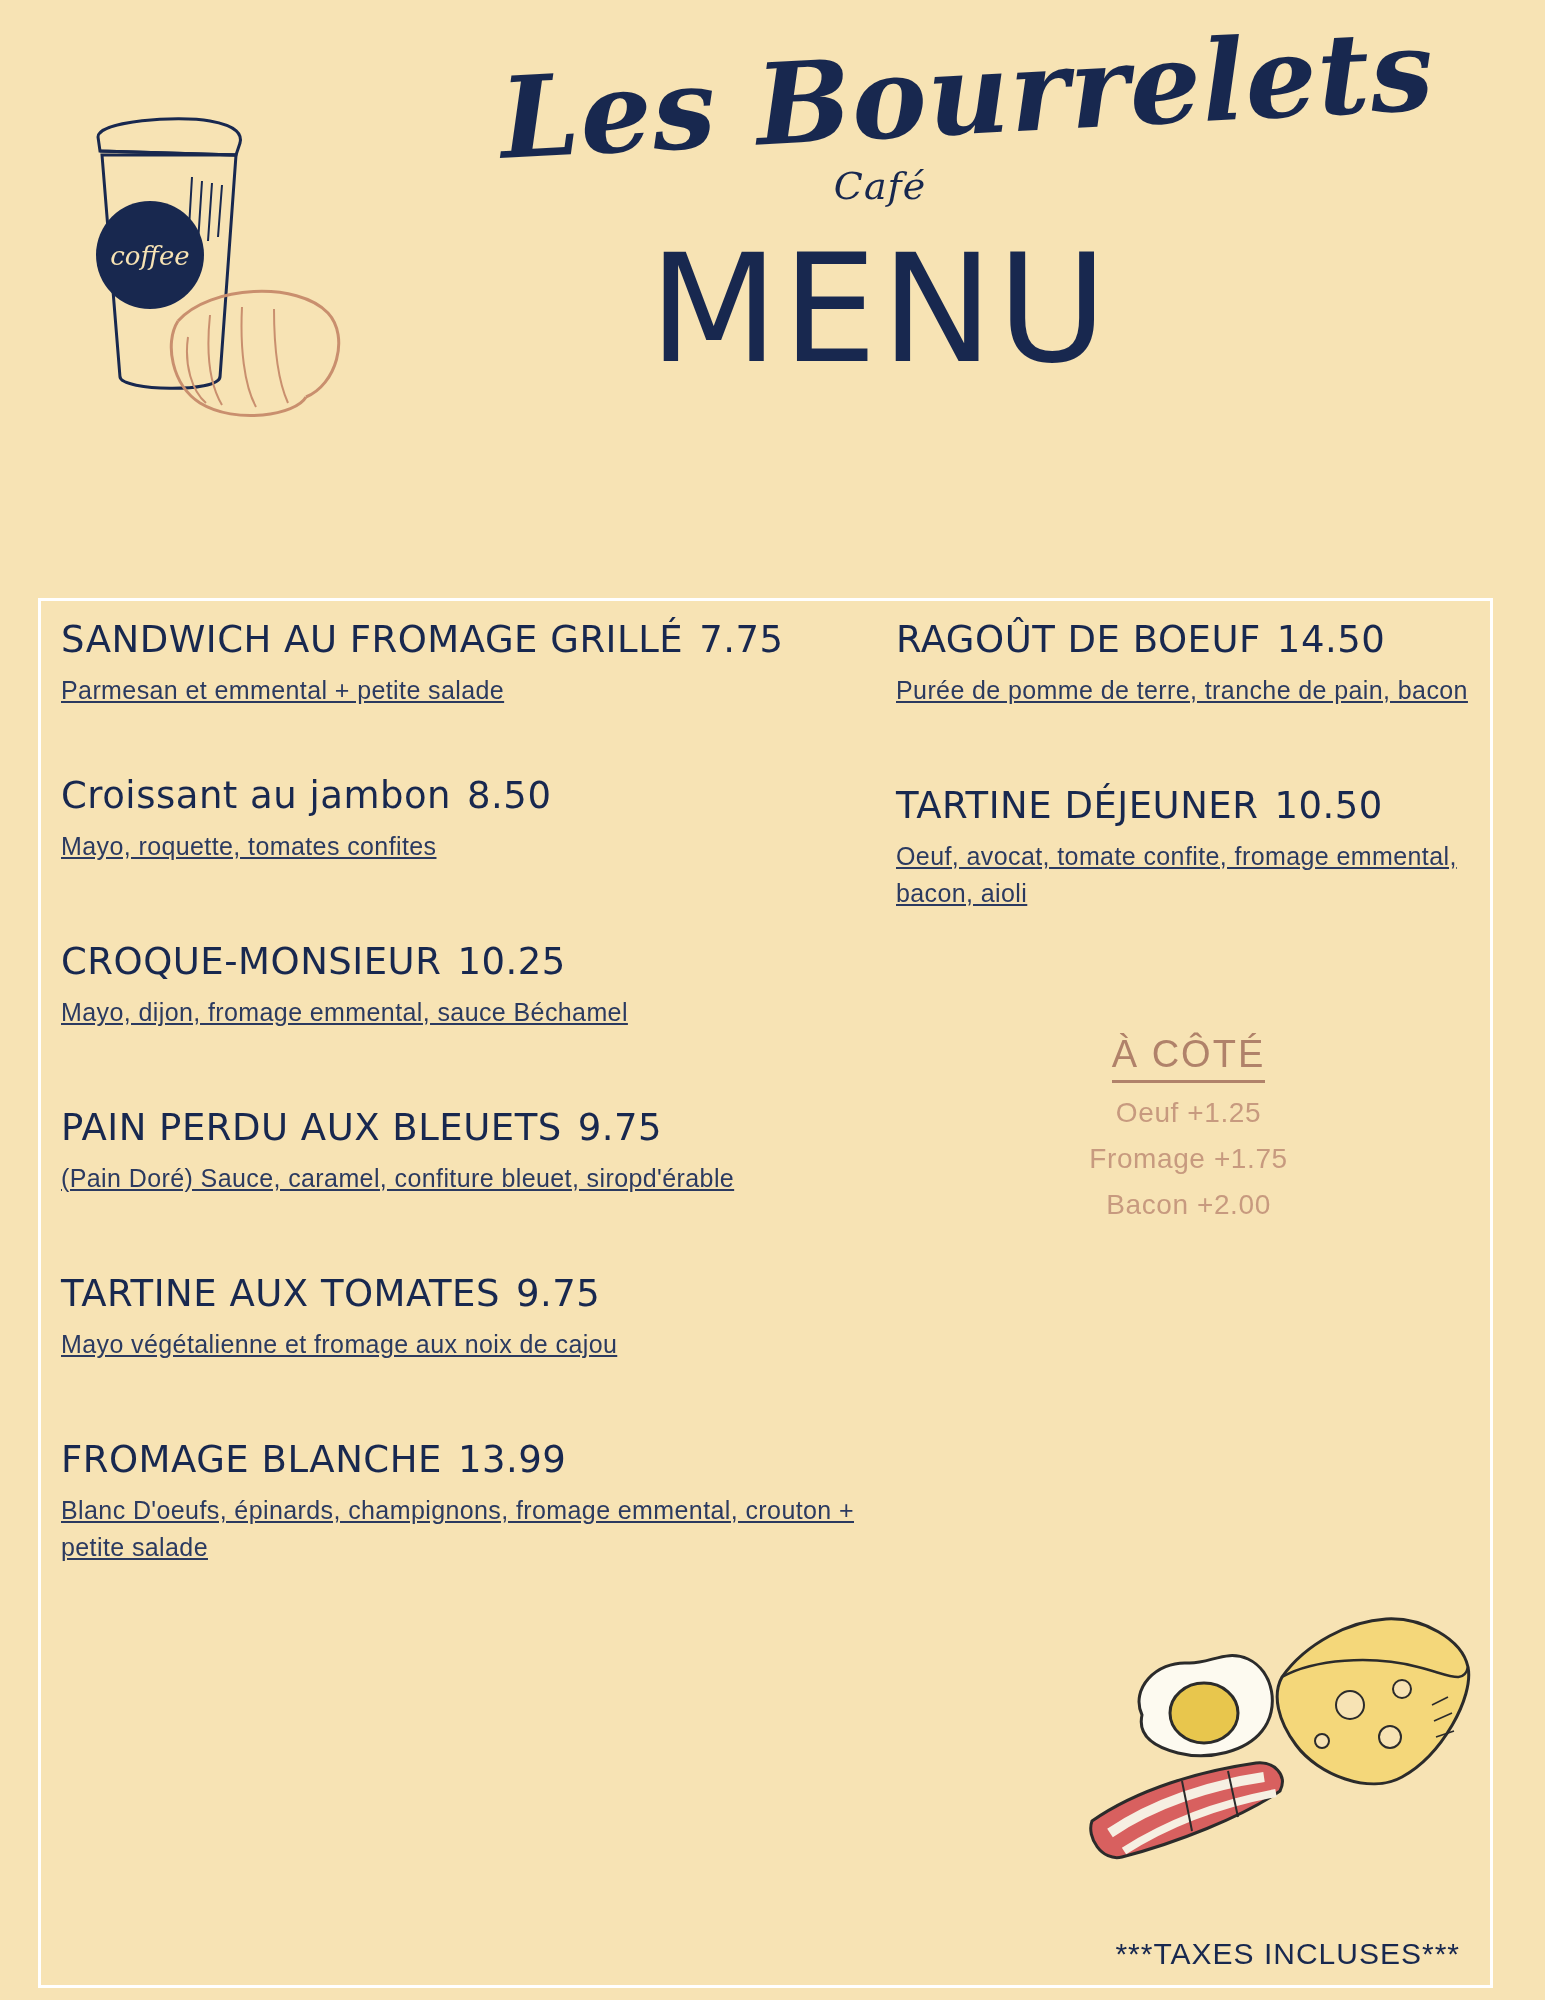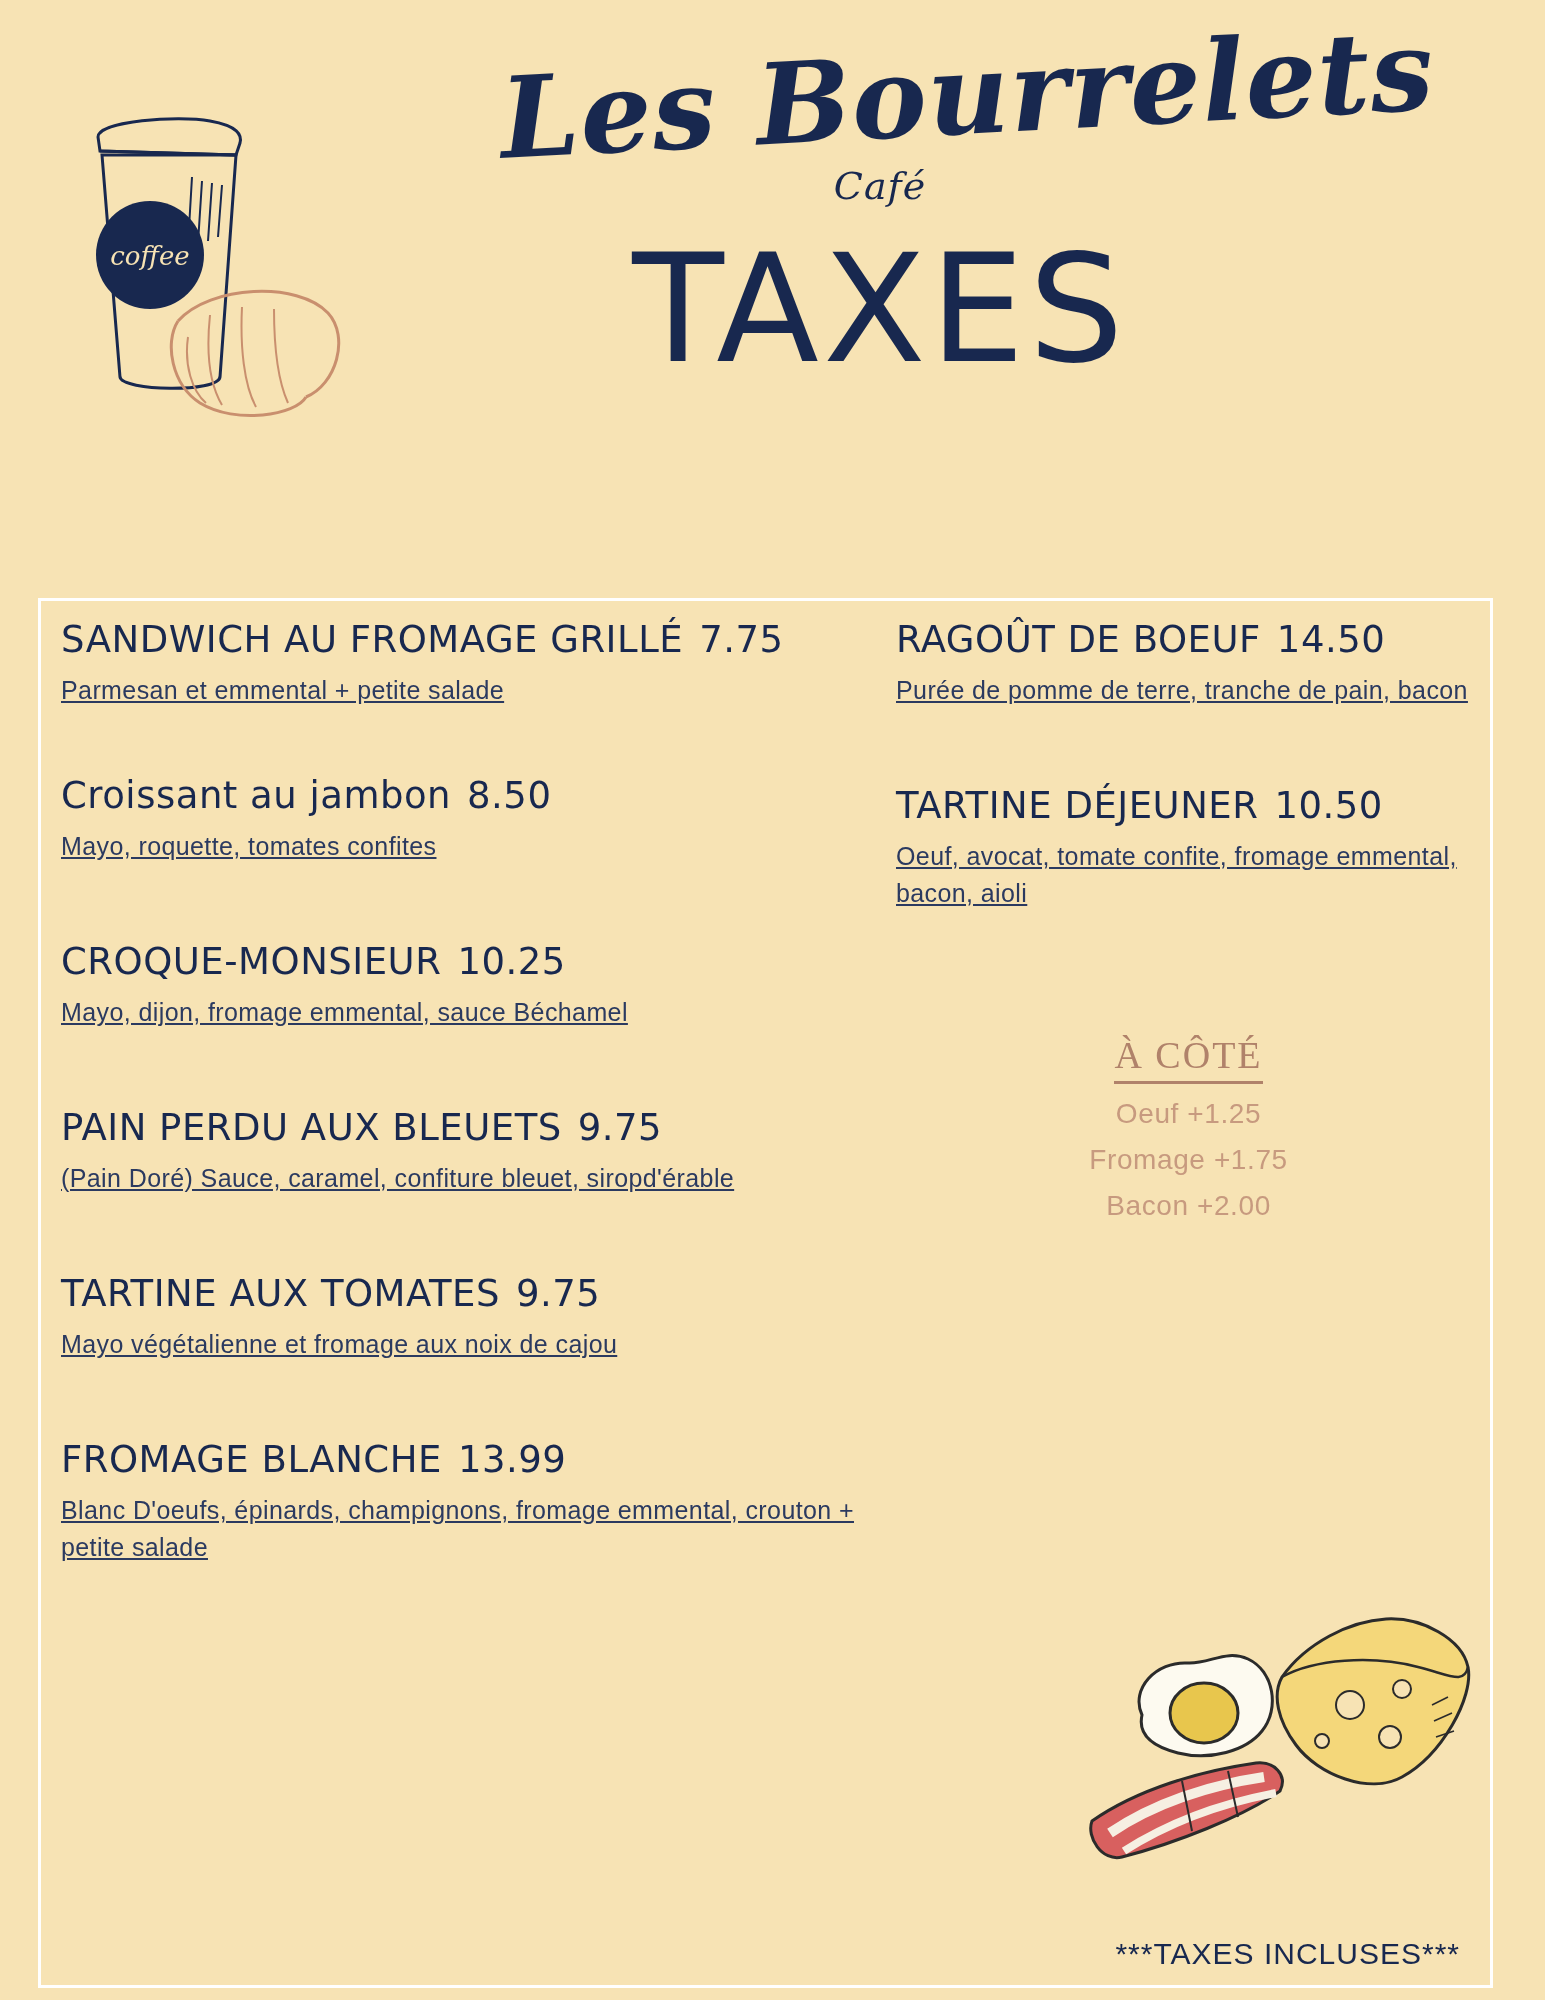--- a/index.html
+++ b/index.html
@@ -132,21 +132,21 @@
   .gap-3 { height: 56px; }
 
   
   .side-extras {
     margin-top: 120px;
     text-align: center;
     color: #b0826a;
   }
 
   .side-title {
-    font-family: Liberation Serif, serif;
+    font-family: Liberation Sans, sans-serif;
     font-size: 38px;
     letter-spacing: 2px;
     color: #b0826a;
     display: inline-block;
     border-bottom: 3px solid #b0826a;
     padding-bottom: 4px;
   }
 
   .side-line {
     font-family: "Liberation Sans", sans-serif;
@@ -193,21 +193,21 @@
 
     <path d="M118 236 C150 200 238 196 268 228 C290 252 276 300 246 312" fill="none" stroke="#c98f6e" stroke-width="3"></path>
     <path d="M118 236 C104 258 112 300 140 318 C176 340 236 330 246 312" fill="none" stroke="#c98f6e" stroke-width="3"></path>
     <path d="M150 230 C146 268 150 300 162 320 M182 222 C180 262 184 300 196 322
              M214 224 C214 262 218 296 228 318 M128 252 C124 280 132 306 146 318" fill="none" stroke="#c98f6e" stroke-width="2"></path>
   </svg>
 
   <div class="brand-block">
     <div class="brand-name">Les Bourrelets</div>
     <div class="brand-sub">Café</div>
-    <div class="menu-word">TAXES</div>
+    <div class="menu-word">MENU</div>
   </div>
 </div>
 
 <div class="menu-frame">
   <div class="columns">
 
     <div class="col-left">
 
       <div class="item">
         <div class="item-title">

